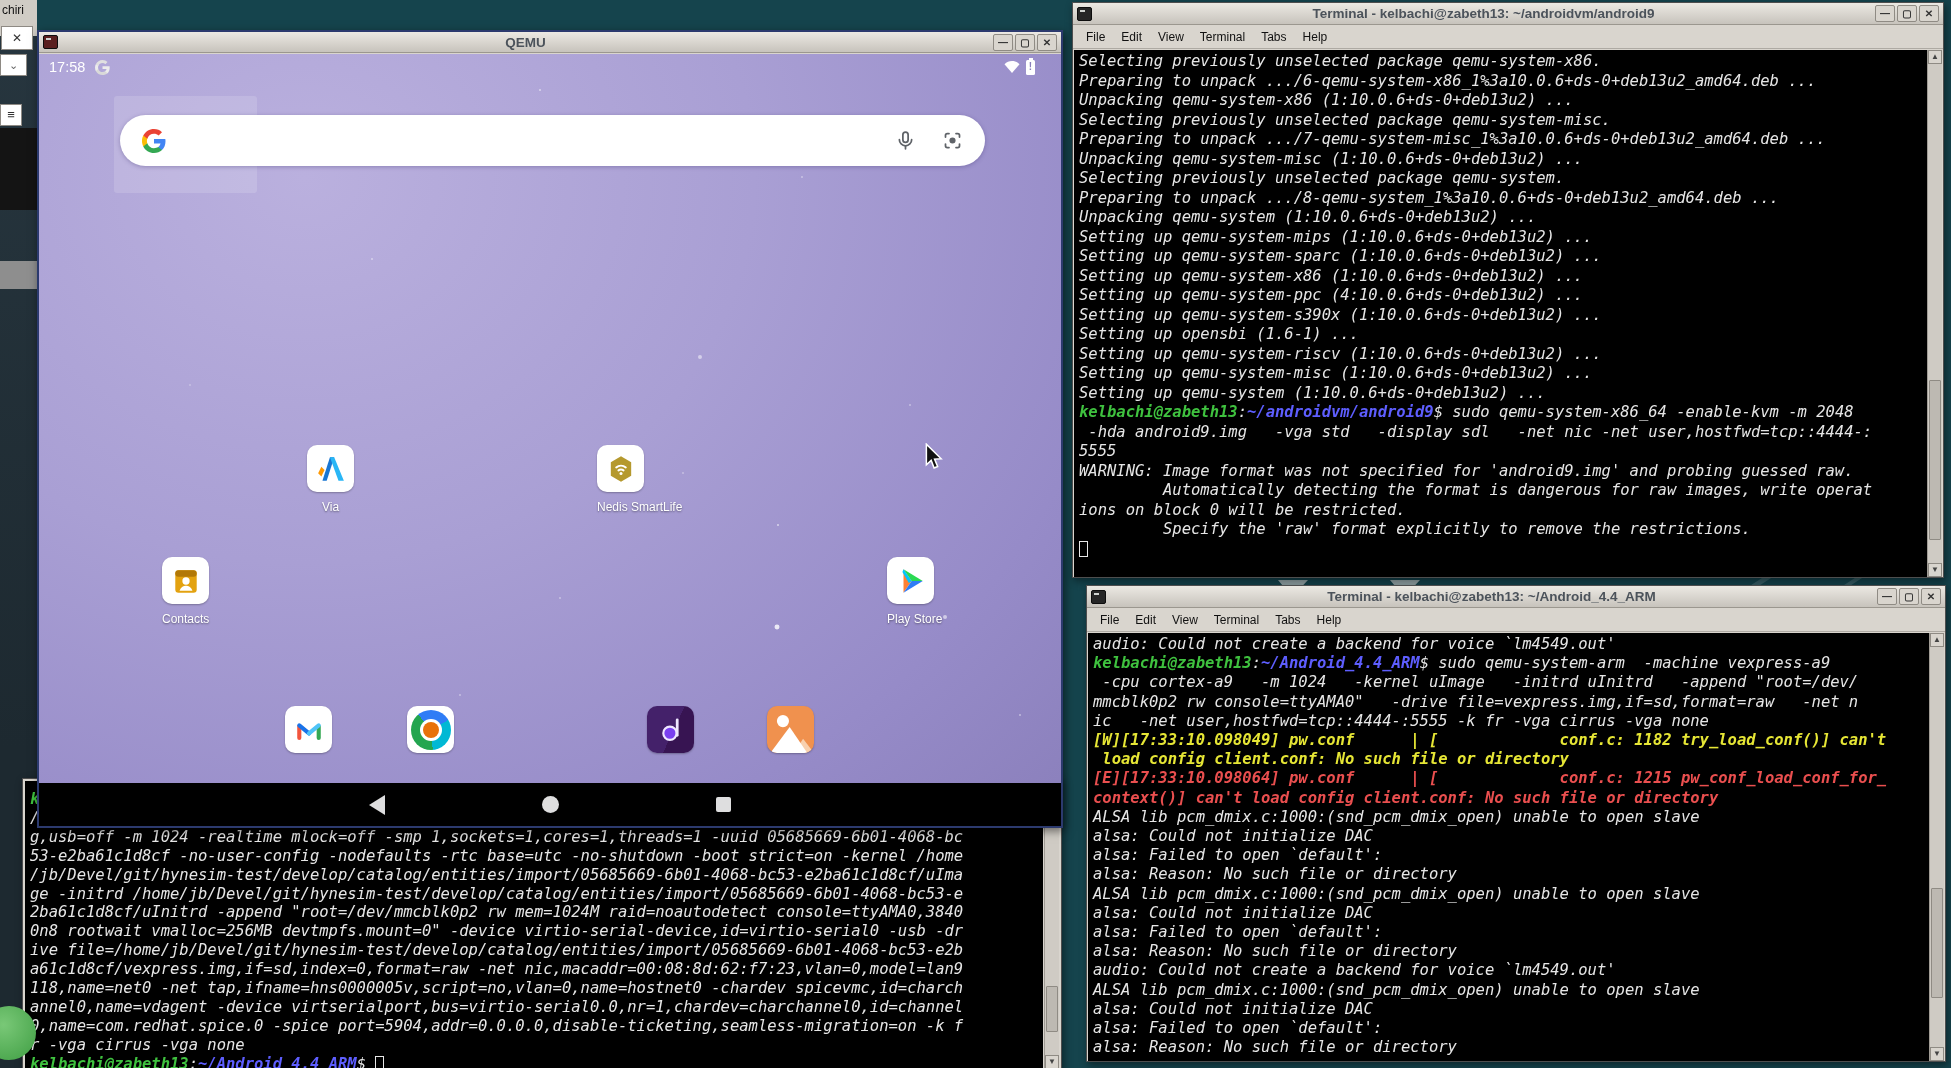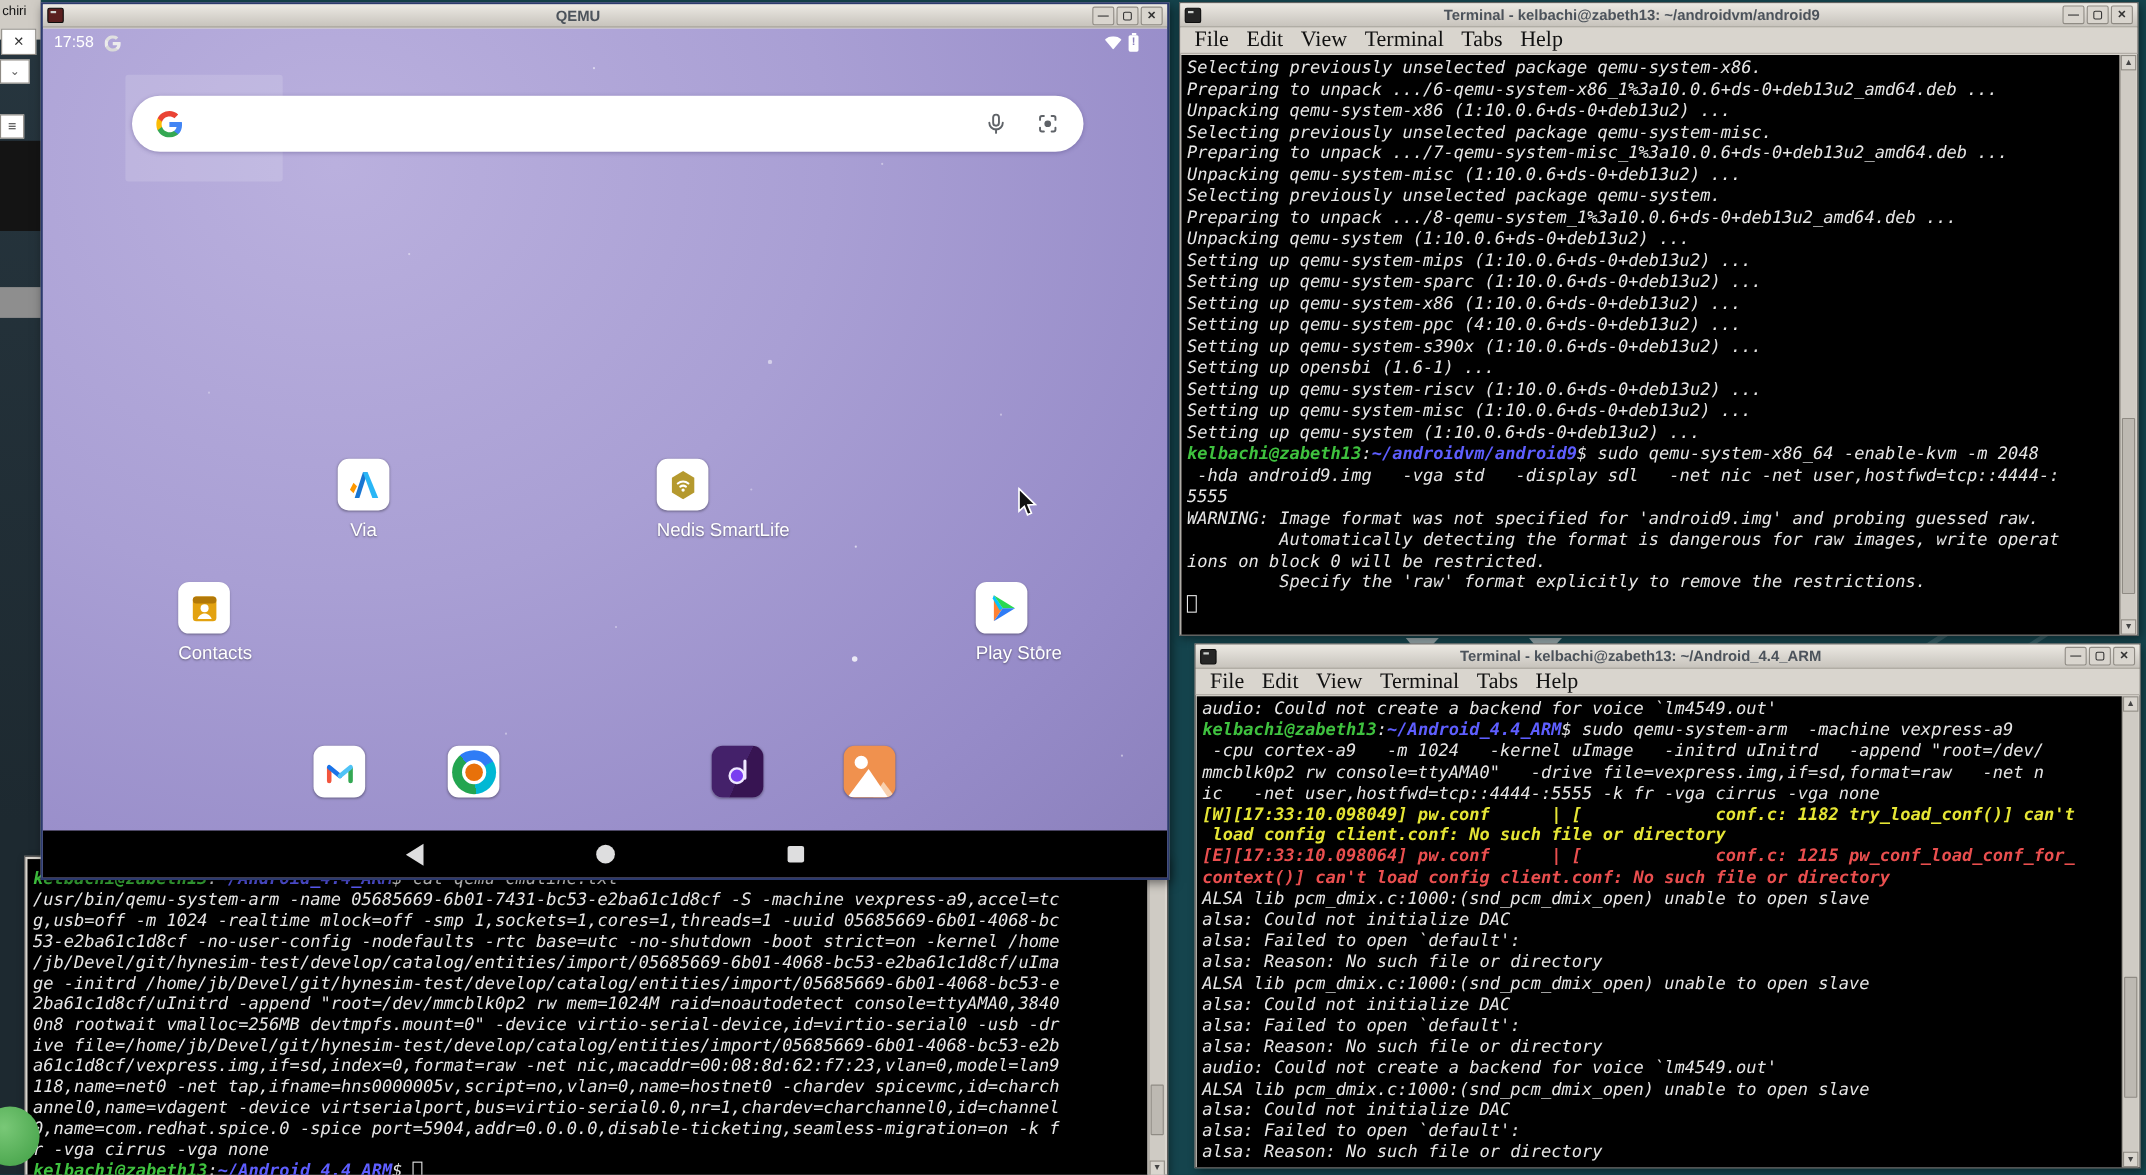--- a/index.html
+++ b/index.html
@@ -15,21 +15,21 @@
   .titlebar { height:22px; display:flex; align-items:center; padding:0 4px; gap:4px;
               background:linear-gradient(#ecE9e3,#c7c3bc); border-bottom:1px solid #9b978f; }
   .titlebar .wicon { width:15px; height:14px; background:#262626; border:1px solid #0d0d0d; border-radius:2px; position:relative; flex:0 0 auto;}
   .titlebar .wicon::after { content:""; position:absolute; left:2px; top:2px; width:5px; height:2px; background:#cfd2cf; }
   .titlebar .wtitle { flex:1; text-align:center; font-size:13.5px; font-weight:bold; color:#4c535b;
                       white-space:nowrap; overflow:hidden; }
   .wbtns { display:flex; gap:2px; flex:0 0 auto; }
   .wbtn { width:20px; height:17px; background:#d9d5ce; border:1px solid #8f8b84; border-radius:2px;
           font-size:10px; line-height:15px; text-align:center; color:#333; font-weight:bold; }
   .menubar { height:24px; display:flex; align-items:center; gap:2px; padding:0 6px; background:#d9d5ce; border-bottom:1px solid #aeaaa3; }
-  .menu-item { font-size:20px; color:#111; padding:2px 7px;font-family:Liberation Serif, serif; }
+  .menu-item { font-size:12px; color:#111; padding:2px 7px; }
 
   
   .term { position:absolute; background:#000; overflow:hidden; padding:2px 0 16px 5px;font-style:italic; }
   .tl { font-family:"DejaVu Sans Mono", monospace; font-size:15.5px; line-height:19.5px;
         color:#e6e6e6; white-space:pre; }
   .term-b .tl { line-height:19.2px; }
   .term-k .tl { line-height:18.9px; }
   .c-u { color:#3fc23f; font-weight:bold; }
   .c-p { color:#5e5eff; font-weight:bold; }
   .c-w { color:#e6e635; font-weight:bold; }
@@ -57,21 +57,21 @@
   #widget-ghost { position:absolute; left:75px; top:42px; width:143px; height:97px; background:rgba(255,255,255,.15); border-radius:3px; }
   #status-bar { position:absolute; left:0; top:0; right:16px; height:26px; display:flex; align-items:center; padding:0 10px; }
   #status-time { color:#fff; font-size:14.5px; margin-right:10px; }
   .status-right { margin-left:auto; display:flex; align-items:center; gap:6px; }
   #search-bar { position:absolute; left:81px; top:61px; width:865px; height:51px; background:#fff; border-radius:26px;
      box-shadow:0 1px 4px rgba(60,50,110,.35); display:flex; align-items:center; padding:0 22px; }
   #search-bar .spacer { flex:1; }
   .app { position:absolute; width:47px; text-align:center; }
   .app .tile { width:47px; height:47px; border-radius:10px; background:#fff; box-shadow:0 1px 2px rgba(0,0,0,.28);
      display:flex; align-items:center; justify-content:center; overflow:hidden; }
-  .app .lbl { margin-top:8px; font-size:17px; color:#fff; text-shadow:0 1px 2px rgba(0,0,0,.45); white-space:nowrap; }
+  .app .lbl { margin-top:8px; font-size:12px; color:#fff; text-shadow:0 1px 2px rgba(0,0,0,.45); white-space:nowrap; }
   .tile.purple { background:#3c1a5e; background:linear-gradient(115deg,#44216a 55%,#371452 55%); }
   .tile.orange { background:#f0914e; }
   .chrome-ball { width:40px; height:40px; border-radius:50%;
      background:conic-gradient(from -40deg,#2f7cf6 0 100deg,#00b8d4 100deg 215deg,#23a550 215deg 360deg);
      position:relative; }
   .chrome-ball::before { content:""; position:absolute; inset:9px; background:#fff; border-radius:50%; }
   .chrome-ball::after { content:""; position:absolute; inset:12px; background:#e8710a; border-radius:50%; }
   #nav-bar { position:absolute; left:0; bottom:0; width:100%; height:43px; background:#000;
      display:flex; align-items:center; justify-content:space-between; padding:0 330px; }
   .nav-back { width:0; height:0; border-top:10px solid transparent; border-bottom:10px solid transparent; border-right:16px solid #dededf; }
@@ -120,21 +120,21 @@
       <div class="tl"><span>r -vga cirrus -vga none</span></div>
       <div class="tl"><span class="c-u">kelbachi@zabeth13</span><span>:</span><span class="c-p">~/Android_4.4_ARM</span><span>$ </span><span class="t-cursor"></span></div>
     </div>
   <div class="vscroll" style="right:2px; top:2px; height:288px;">
     <div class="sthumb" style="top:205px; height:46px;"></div>
     <div class="sarrow" style="bottom:0;">▼</div>
   </div>
 </div>
 <div id="green-fragment"></div>
 
-<div id="qemu-window" style="z-index:10;">
+<div id="qemu-window" style="z-index:10;margin-top:28px;">
   <div class="titlebar">
     <span class="wicon" style="background:#5a1f1f;"></span>
     <span class="wtitle">QEMU</span>
     <span class="wbtns">
       <span class="wbtn">—</span>
       <span class="wbtn">▢</span>
       <span class="wbtn">✕</span>
     </span>
   </div>
 

